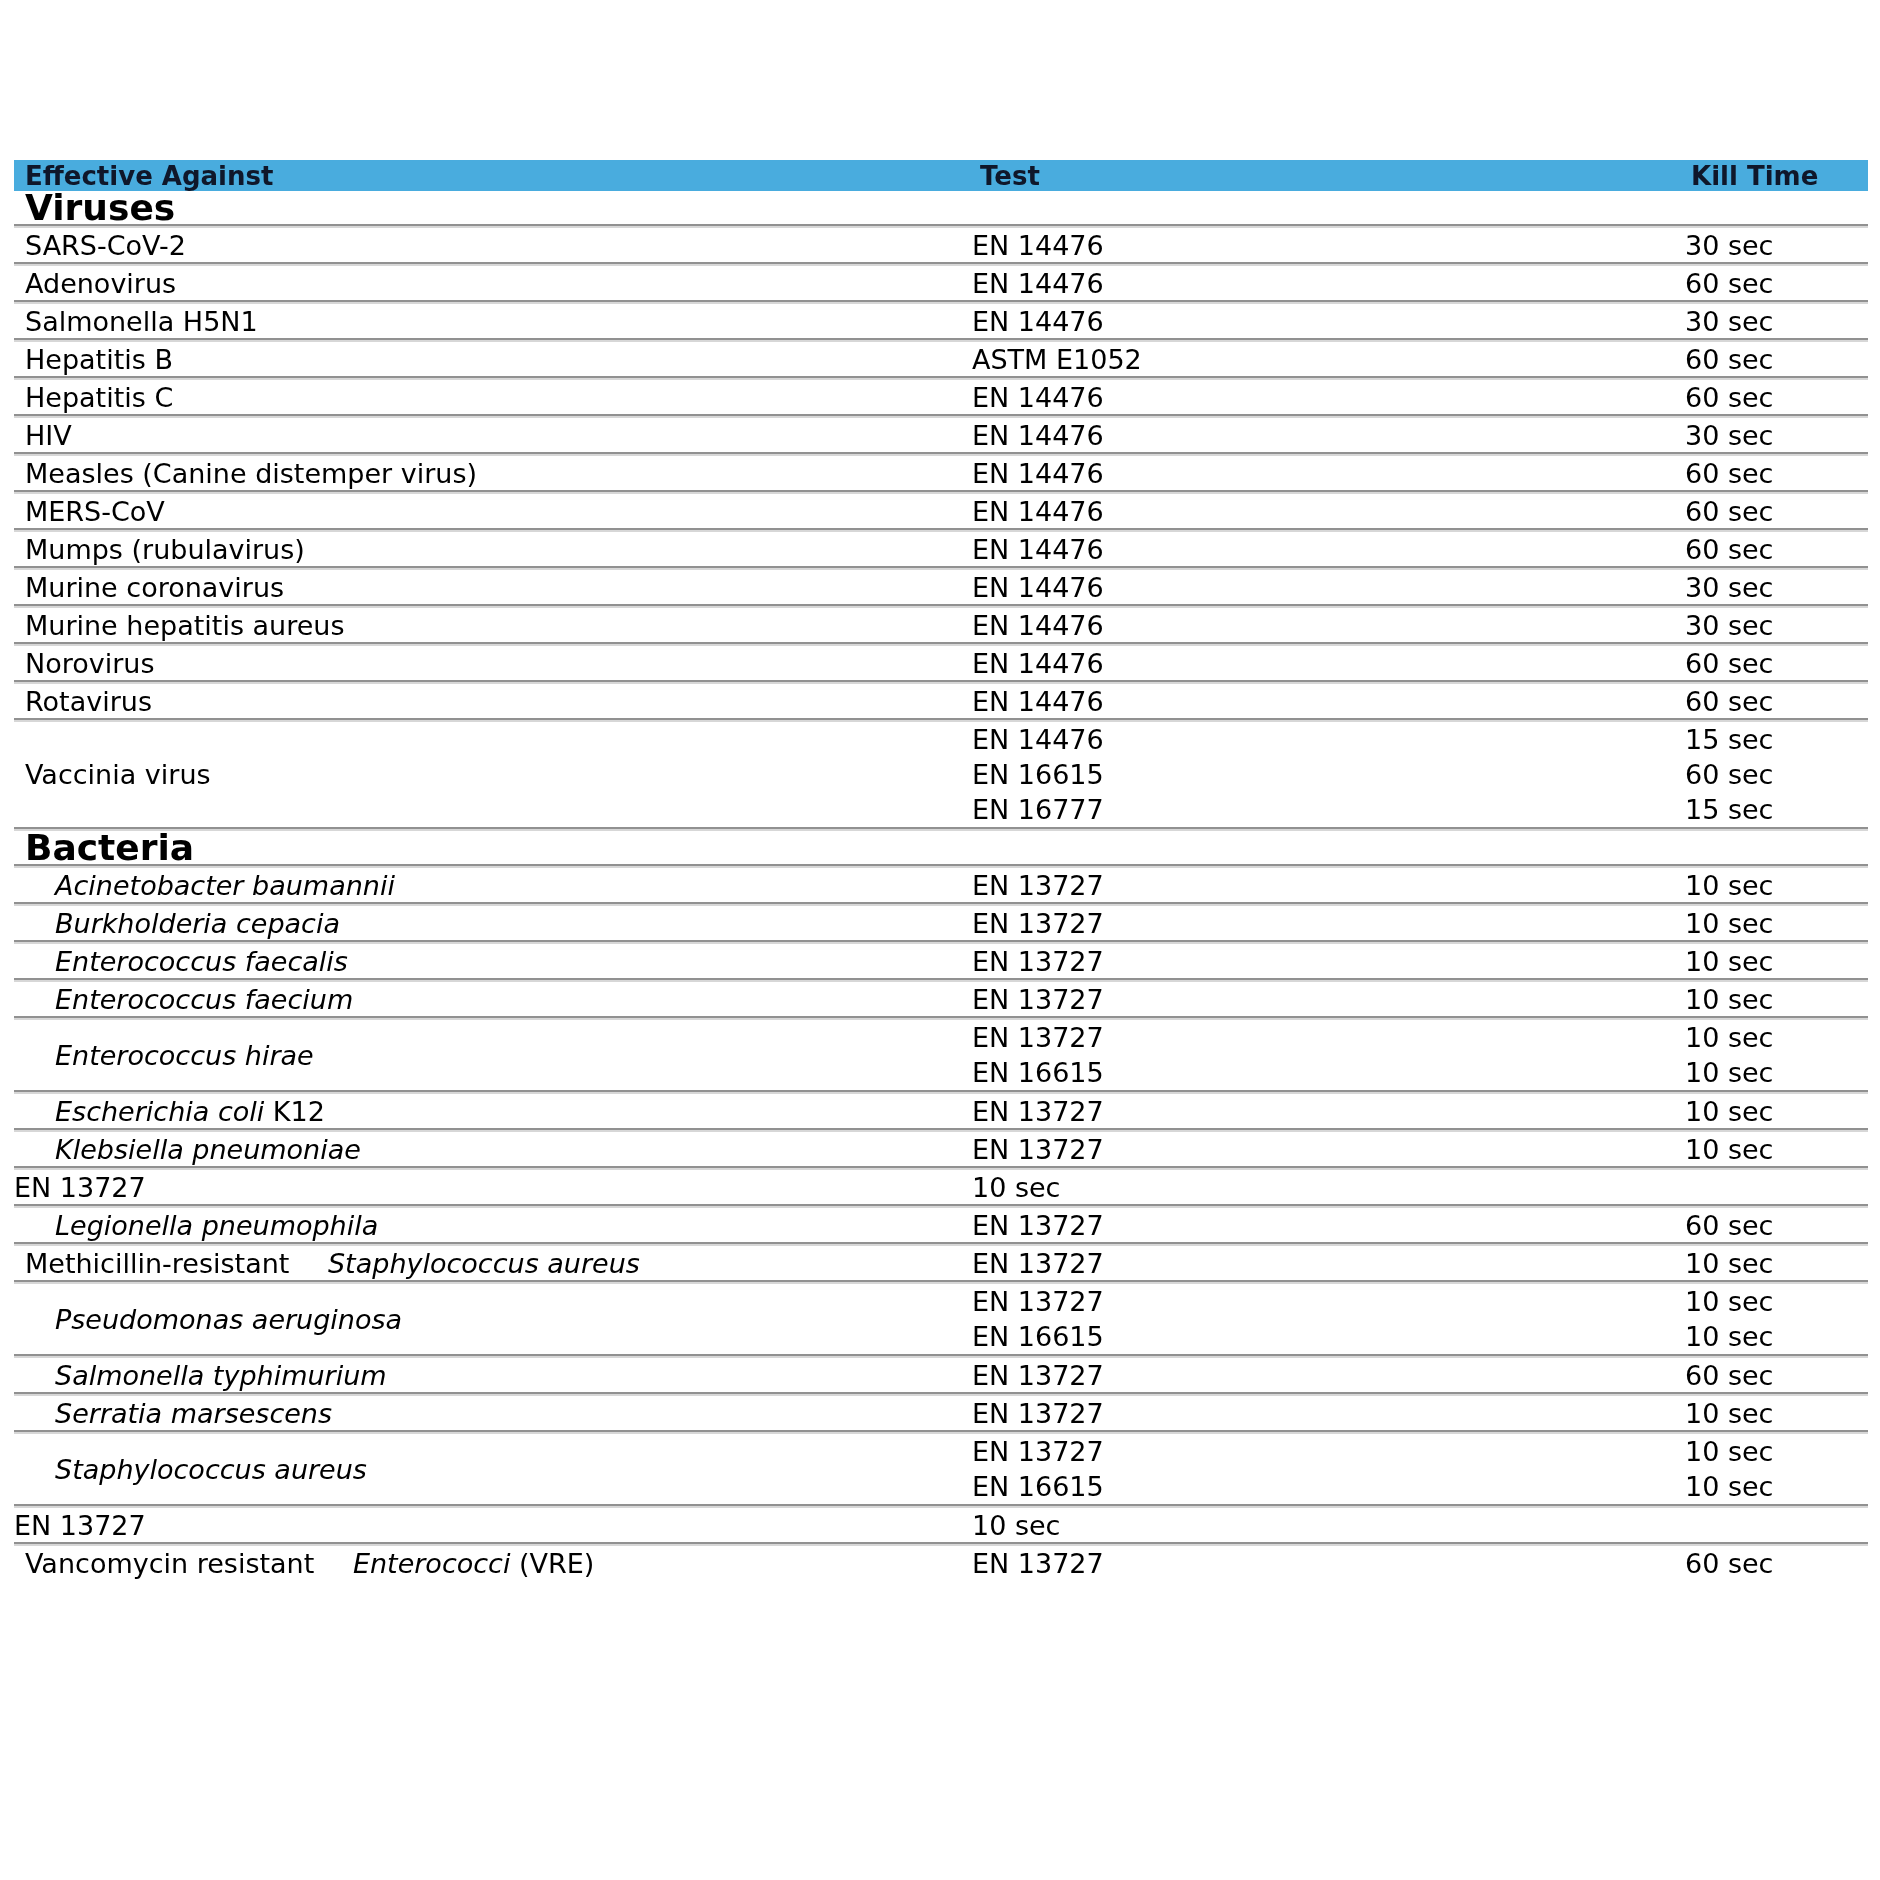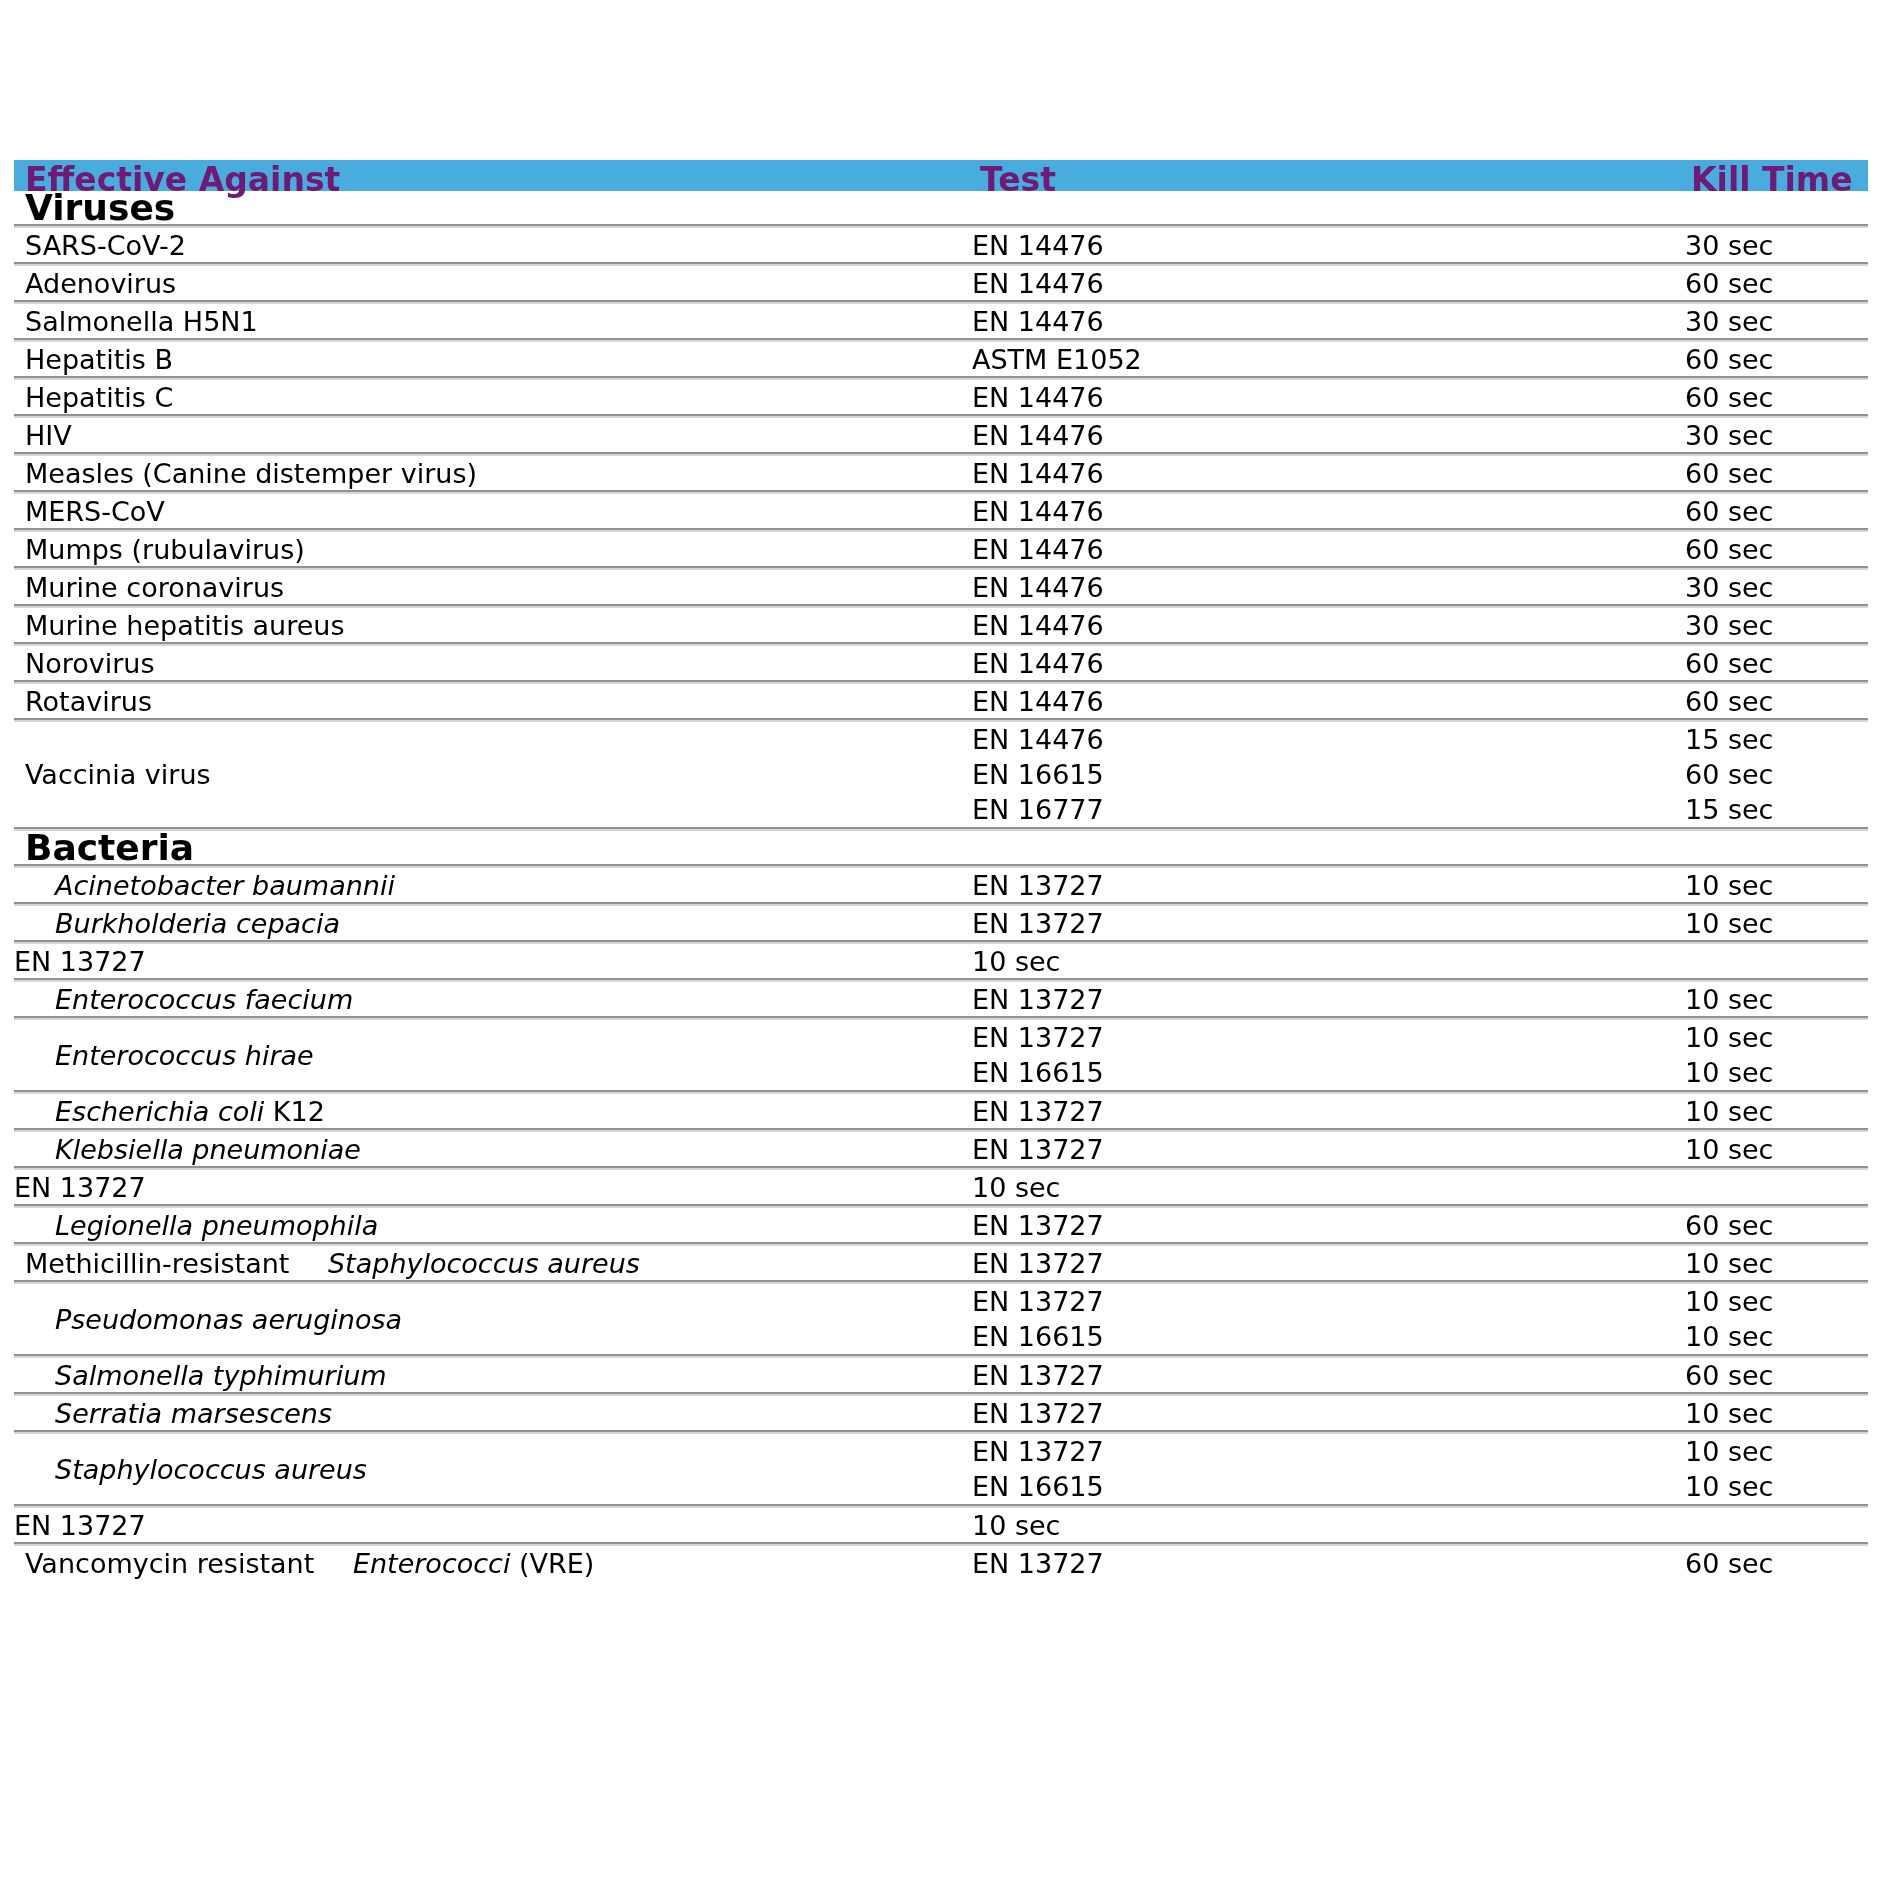--- a/index.html
+++ b/index.html
@@ -5,21 +5,21 @@
   html,body{margin:0;padding:0;}
   body{
     width:1880px;height:1880px;background:#ffffff;
     font-family:"DejaVu Sans","Liberation Sans",sans-serif;
     color:#000;position:relative;overflow:hidden;
   }
   .table{position:absolute;left:14px;top:160px;width:1854px;}
   .hdr{
     display:grid;grid-template-columns:958px 713px 183px;
     background:#49acde;height:31px;align-items:center;
-    font-weight:bold;font-size:33px;color:#701a75;
+    font-weight:bold;font-size:26px;color:#0f172a;
   }
   .hdr .h1{padding-left:11px;}
   .hdr .h2{padding-left:8px;}
   .hdr .h3{padding-left:6px;}
   .section-title{
     height:33px;display:flex;align-items:center;
     padding-left:11px;font-weight:bold;font-size:36px;
   }
   .row{
     display:grid;grid-template-columns:958px 713px 183px;
@@ -206,20 +206,21 @@
         <div class="cell c1"><span class="it">Burkholderia cepacia</span></div>
         <div class="cell c2">
           <div class="line">EN 13727</div>
         </div>
         <div class="cell c3">
           <div class="line">10 sec</div>
         </div>
       </div>
       <div class="sep"></div>
       <div class="row">
+        <div class="cell c1"><span class="it">Enterococcus faecalis</span></div>
         <div class="cell c2">
           <div class="line">EN 13727</div>
         </div>
         <div class="cell c3">
           <div class="line">10 sec</div>
         </div>
       </div>
       <div class="sep"></div>
       <div class="row">
         <div class="cell c1"><span class="it">Enterococcus faecium</span></div>

